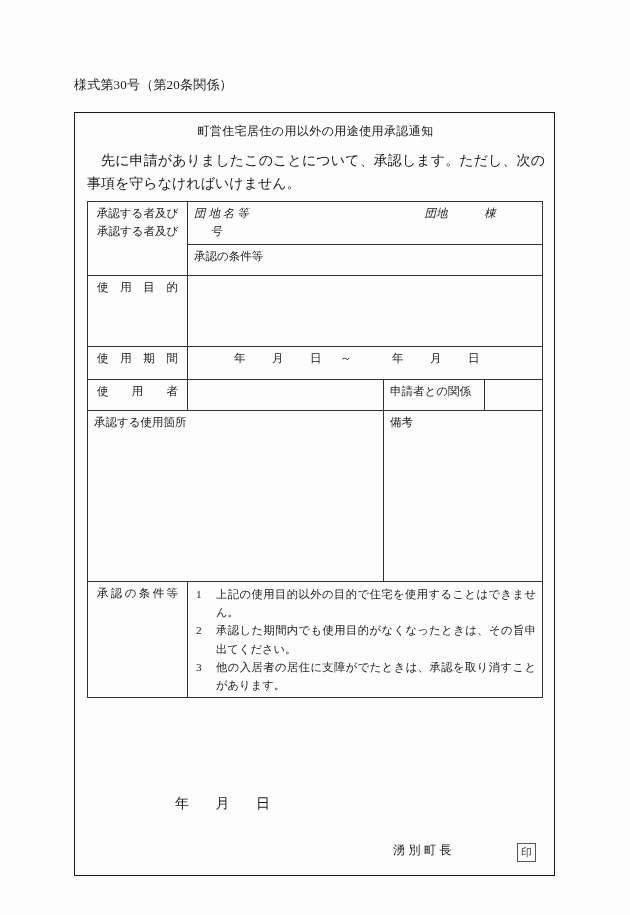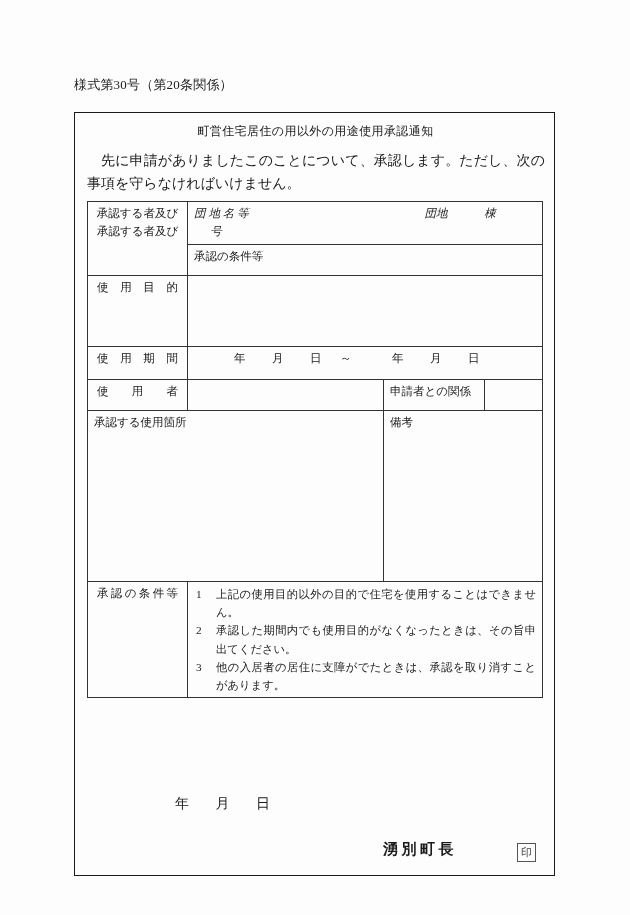--- a/index.html
+++ b/index.html
@@ -131,25 +131,24 @@
     position: absolute;
     left: 100px;
     bottom: 62px;
     font-size: 14px;
     letter-spacing: 0.5px;
   }
   .sign-date .gap { display: inline-block; width: 26px; }
 
   .signer {
     position: absolute;
-    left: 308px;
+    left: 318px;
     bottom: 16px;
-    font-size: 15px;
+    font-size: 12px;
     letter-spacing: 3.5px;
-    font-weight: bold;
   }
 
   .seal {
     position: absolute;
     right: 18px;
     bottom: 13px;
     width: 17px;
     height: 17px;
     border: 1px solid #555;
     font-size: 11px;

